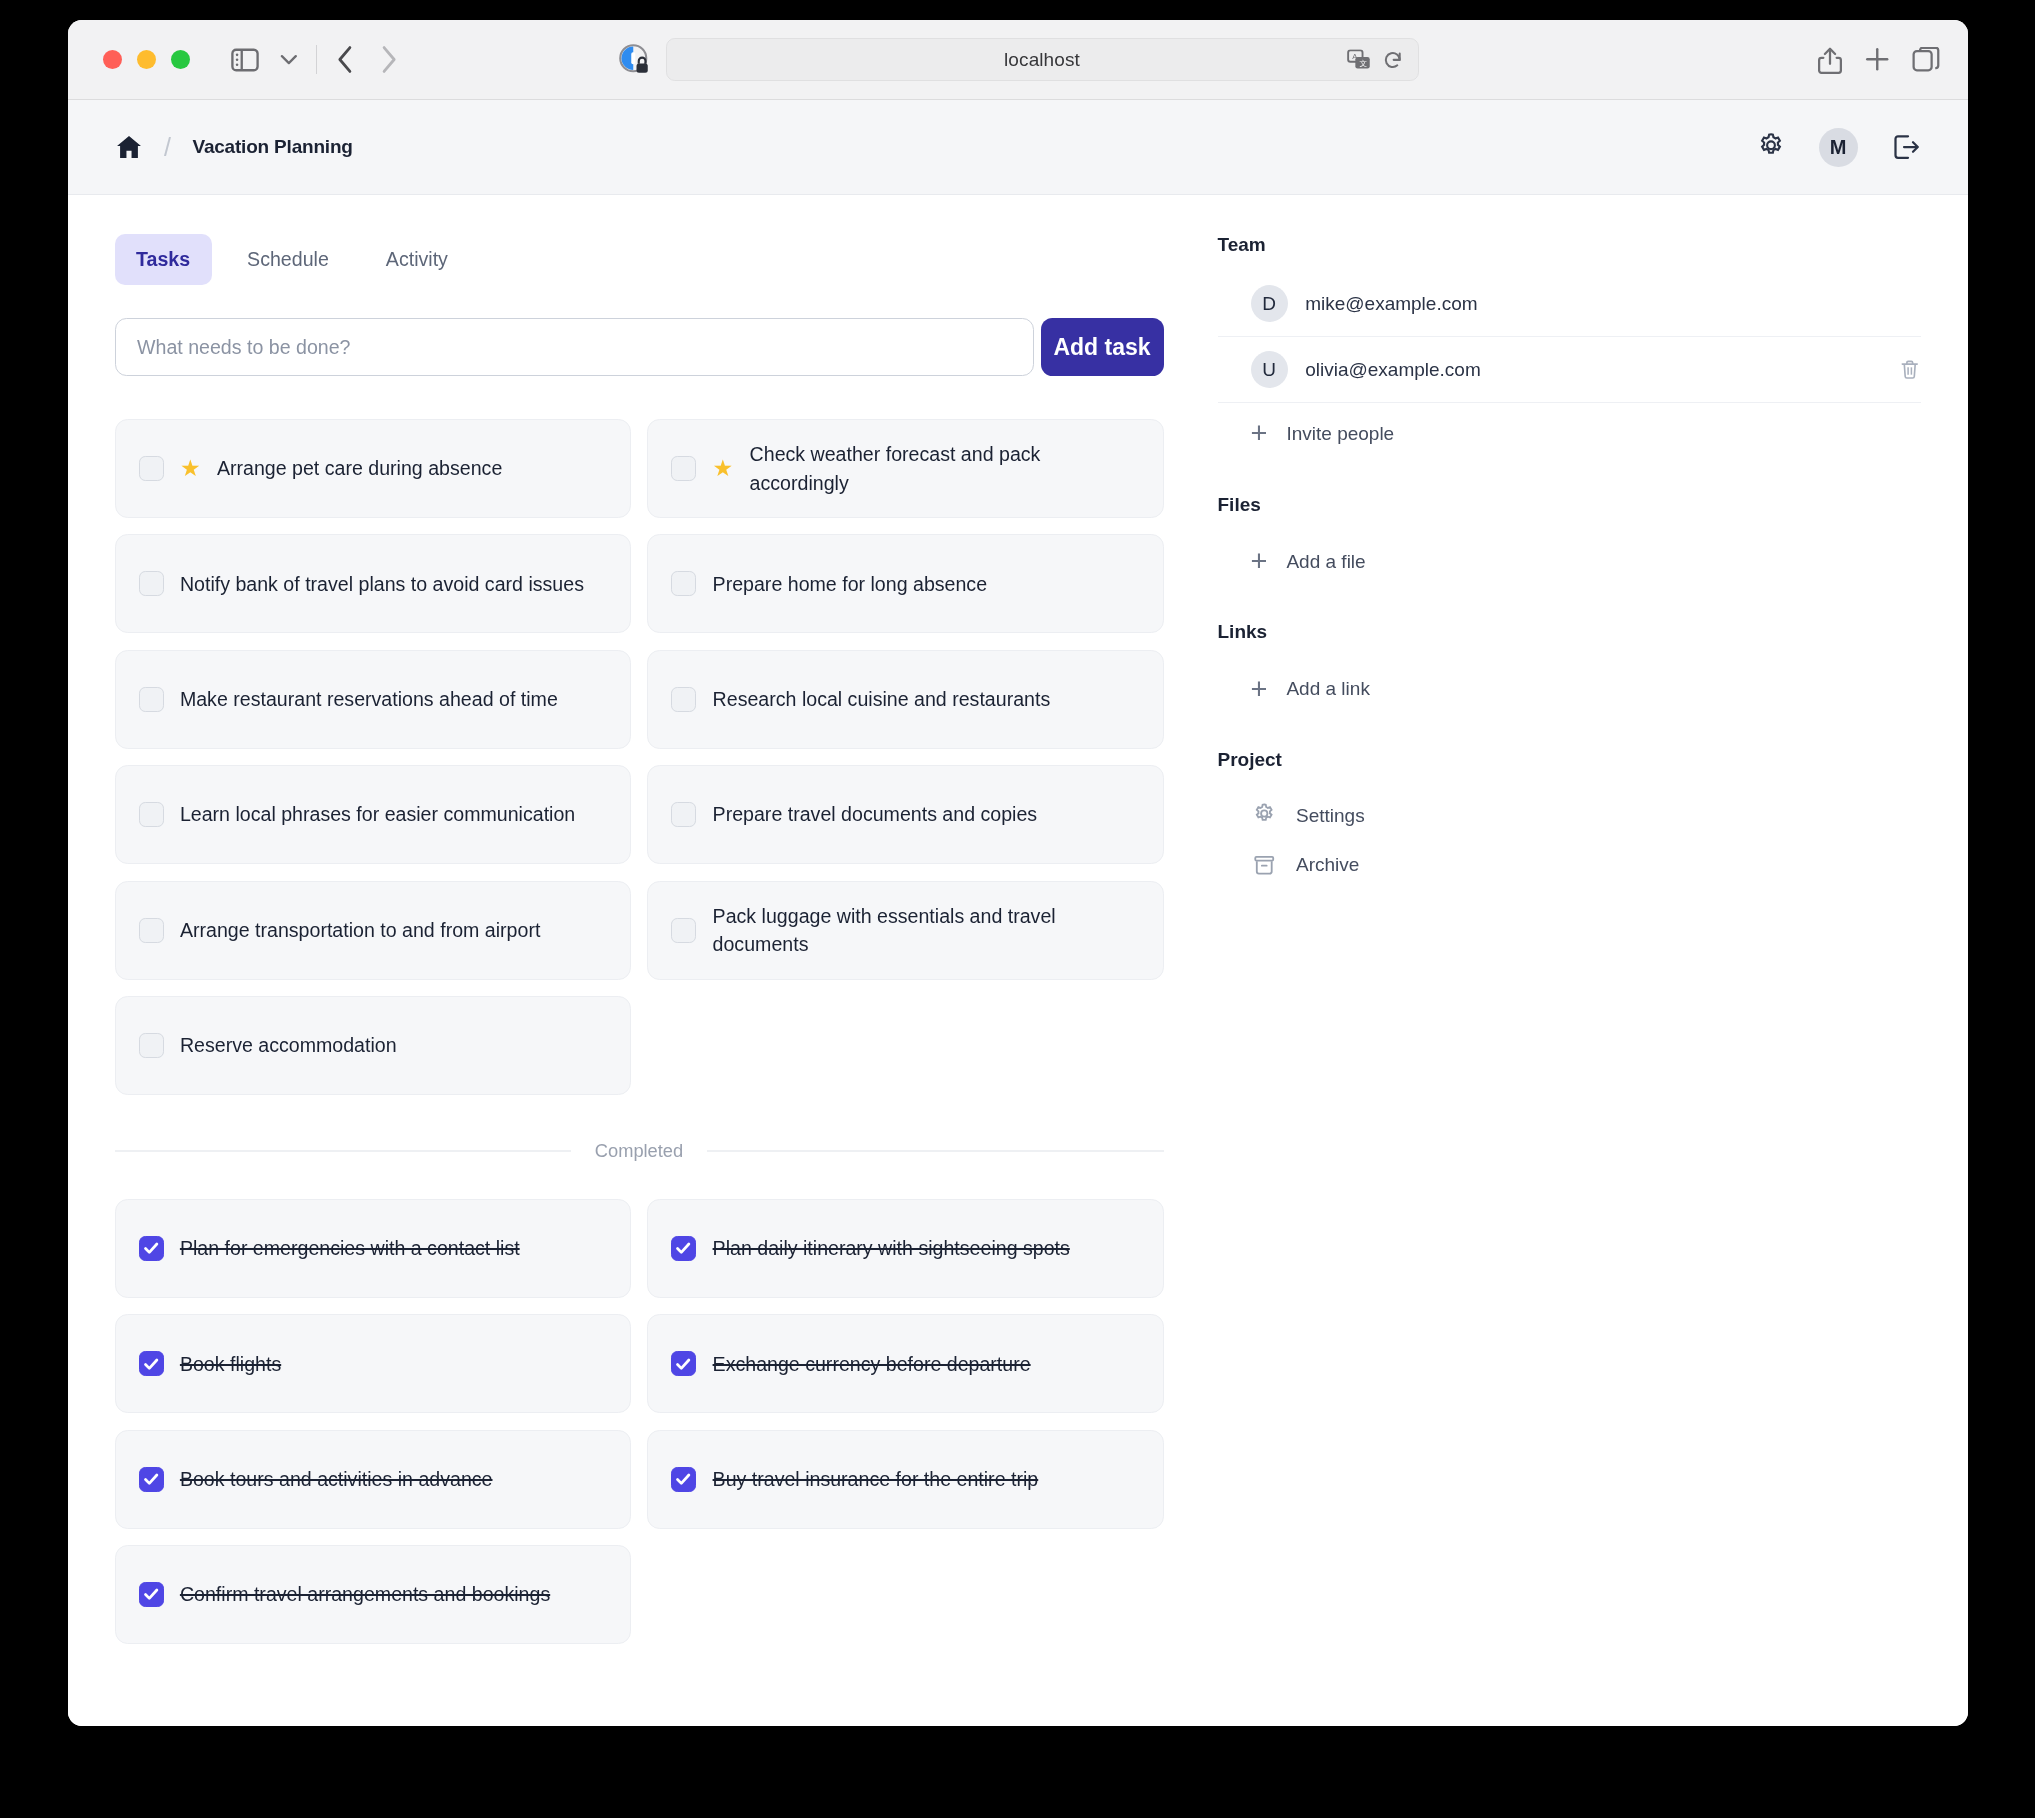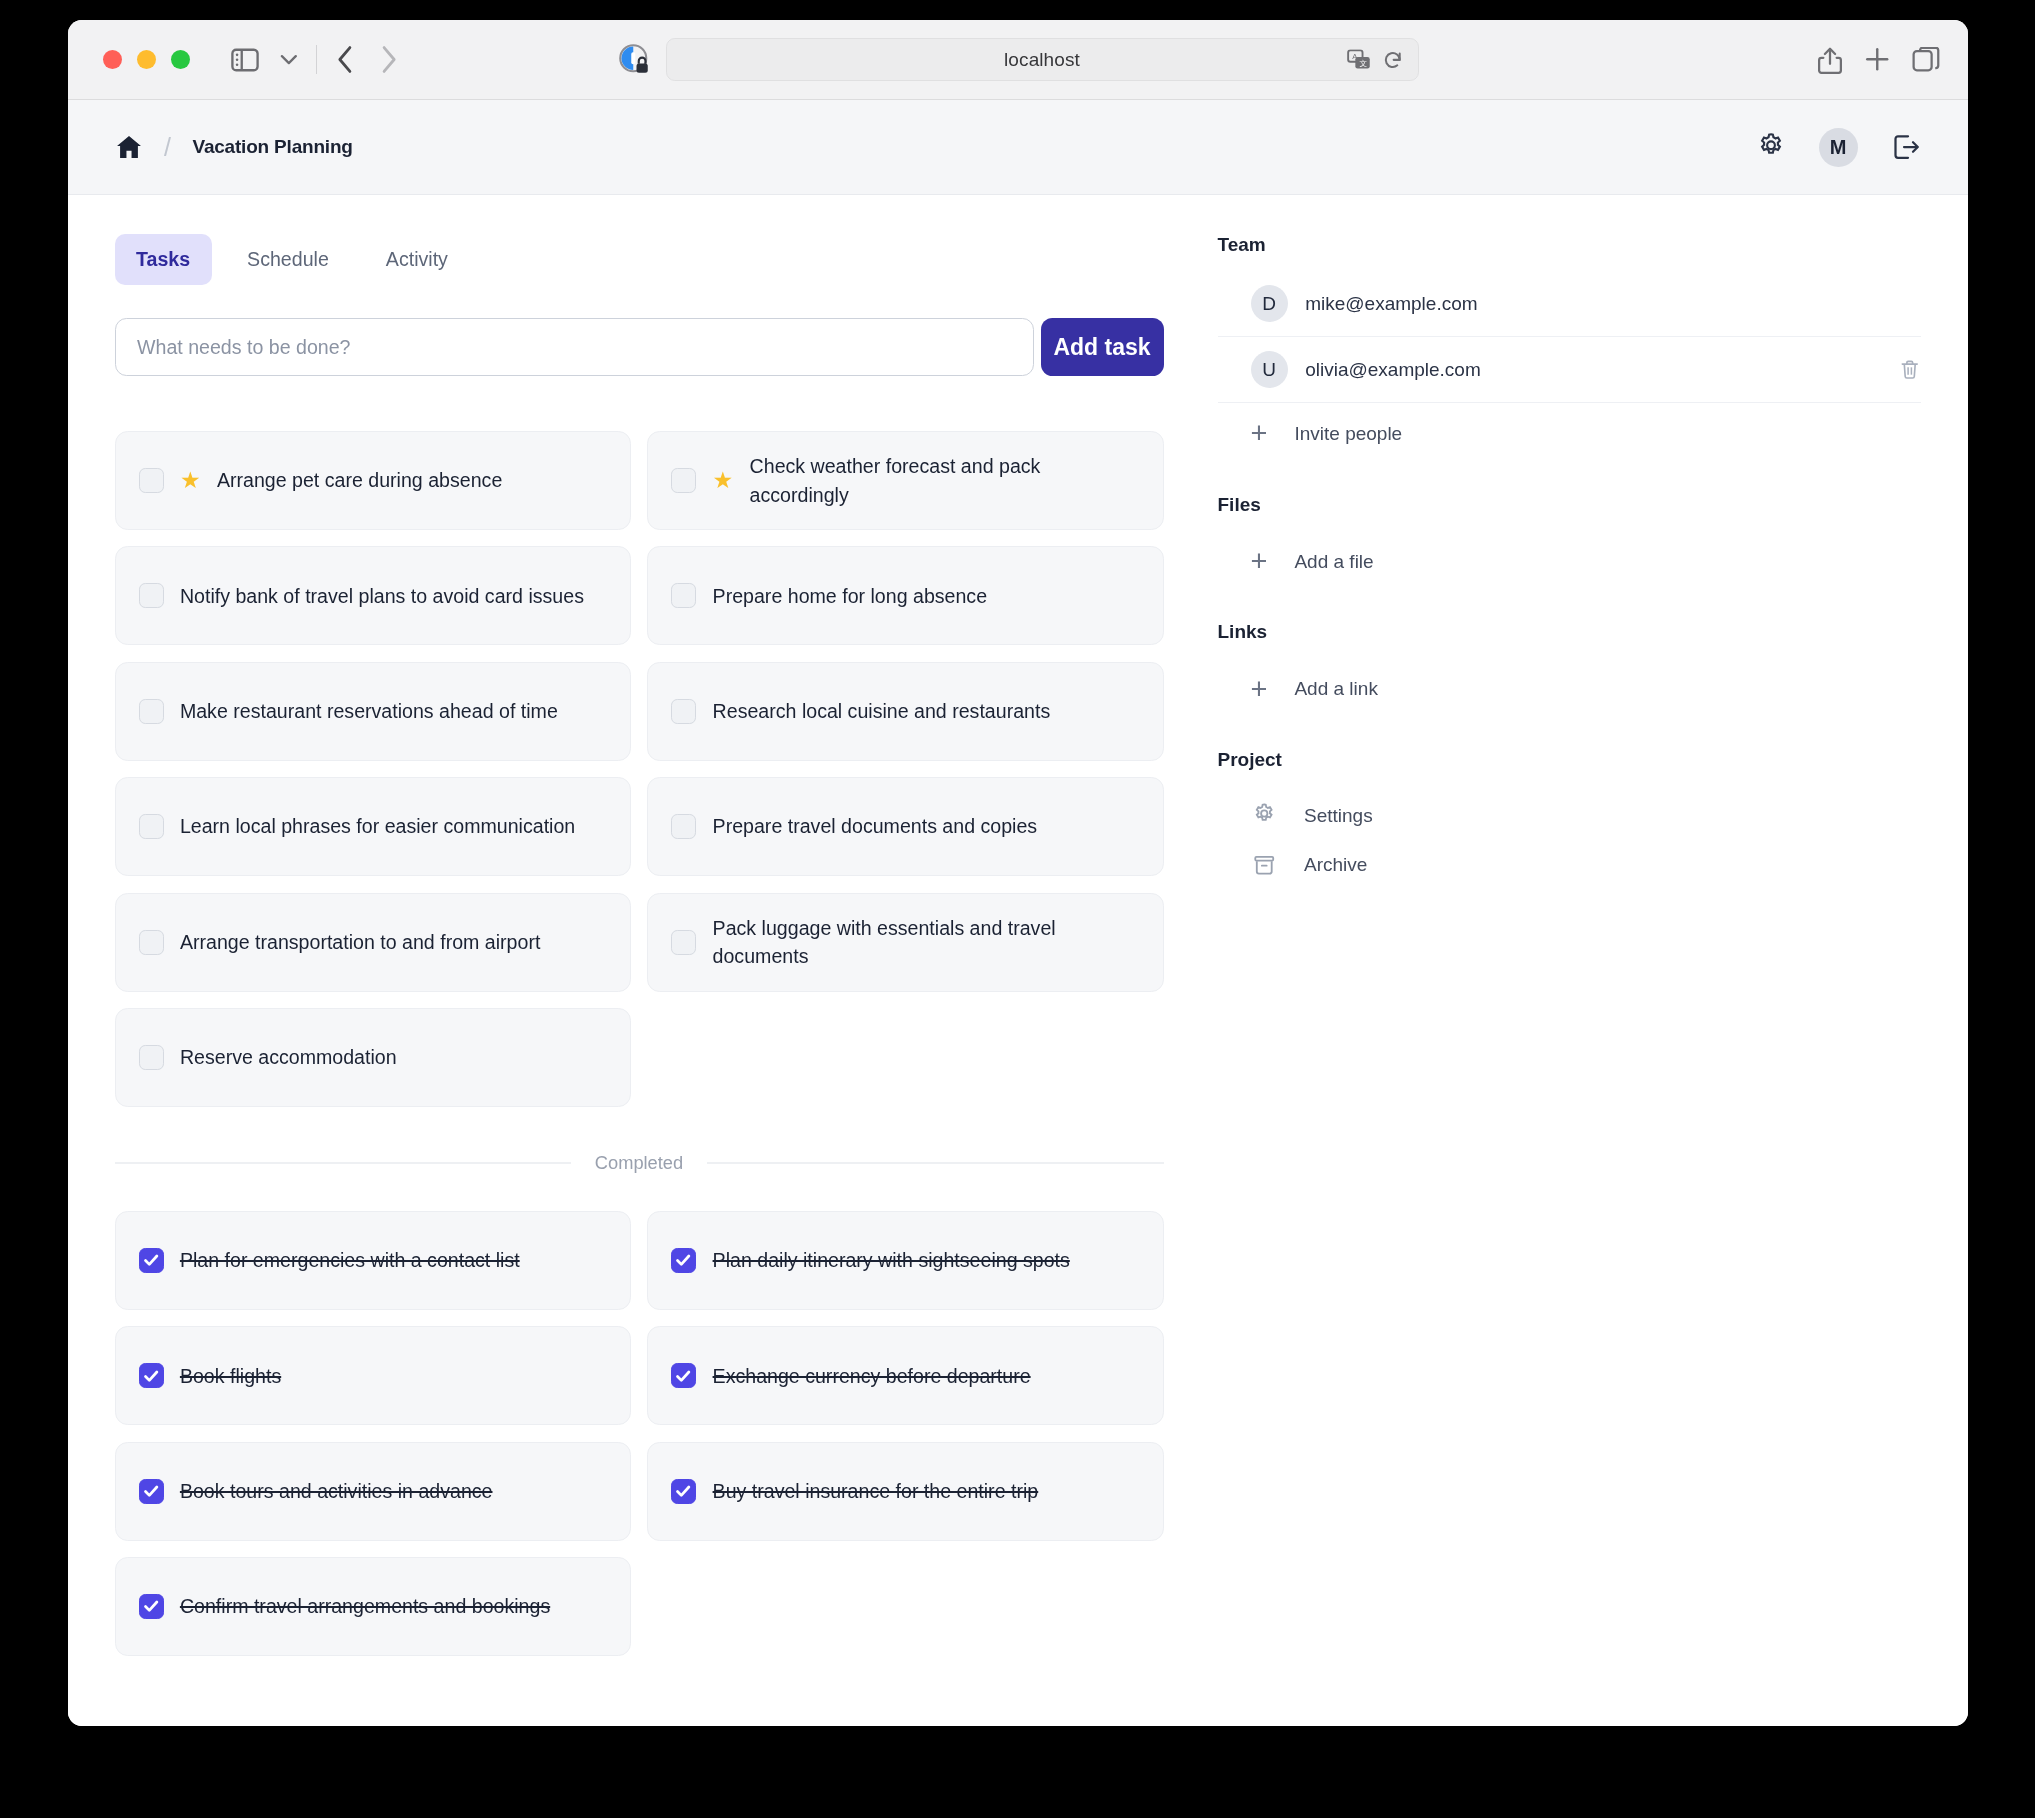--- a/index.html
+++ b/index.html
@@ -88,21 +88,21 @@
   }
   
   .body { flex: 1; display: flex; padding: 39px 47px 0 47px; gap: 0; overflow: hidden; }
   .main { width: 1049px; flex: 0 0 1049px; }
   .tabs { display: flex; align-items: center; gap: 14px; margin-bottom: 33px; }
   .tab {
     font-size: 19.6px; color: #5d6678; padding: 14px 21.5px; border-radius: 10px;
     font-weight: 400;
   }
   .tab.active { background: #e1e0fb; color: #2f2a9c; font-weight: 700; }
-  .composer { display: flex; align-items: flex-end; gap: 7px; margin-bottom: 55px; }
+  .composer { display: flex; align-items: flex-end; gap: 7px; margin-bottom: 43px; }
   .composer-input {
     flex: 1; height: 58px;
     border: 1.3px solid #cdd2db; border-radius: 11.4px;
     background: #fff; padding: 0 21.5px;
     font-size: 19.6px; color: #1b2233;
     font-family: "Liberation Sans", sans-serif;
   }
   .composer-input::placeholder { color: #8b93a3; }
   .add-btn {
     width: 123px; height: 58px;
@@ -156,21 +156,21 @@
     background: #e3e6ec; color: #222a3c;
     display: flex; align-items: center; justify-content: center;
     font-size: 19px; font-weight: 500;
   }
   .member-email { font-size: 19px; color: #2b3346; }
   .row-trash { margin-left: auto; }
   .action-row {
     display: flex; align-items: center; gap: 19px;
     padding: 16.4px 0 6.3px 33px;
   }
-  .action-label { font-size: 19px; color: #444c5e; margin-left: 8px; }
+  .action-label { font-size: 19px; color: #444c5e; }
   .plus { font-size: 29px; line-height: 1; color: #6b7384; font-weight: 300; }
   svg { display: block; }
 </style>
 </head>
 <body>
 
 <div class="desktop">
   <div class="window">
 
     <div class="chrome">

